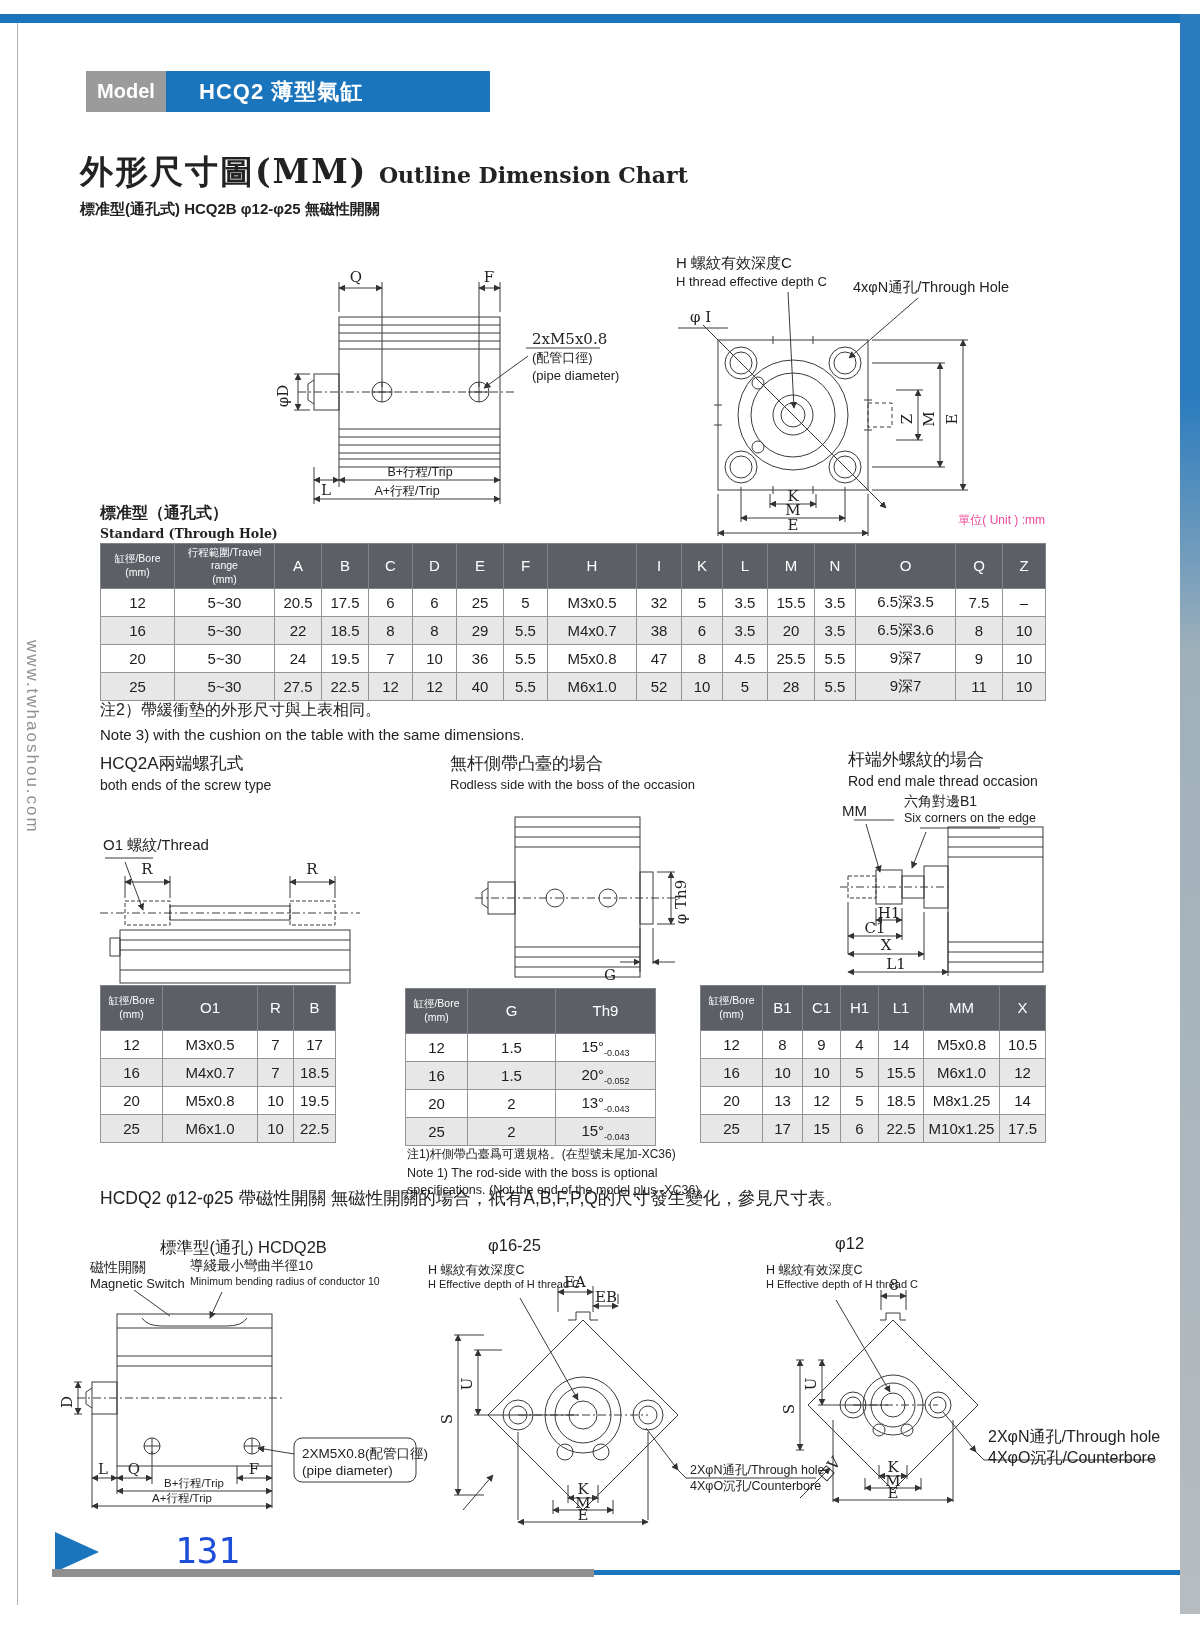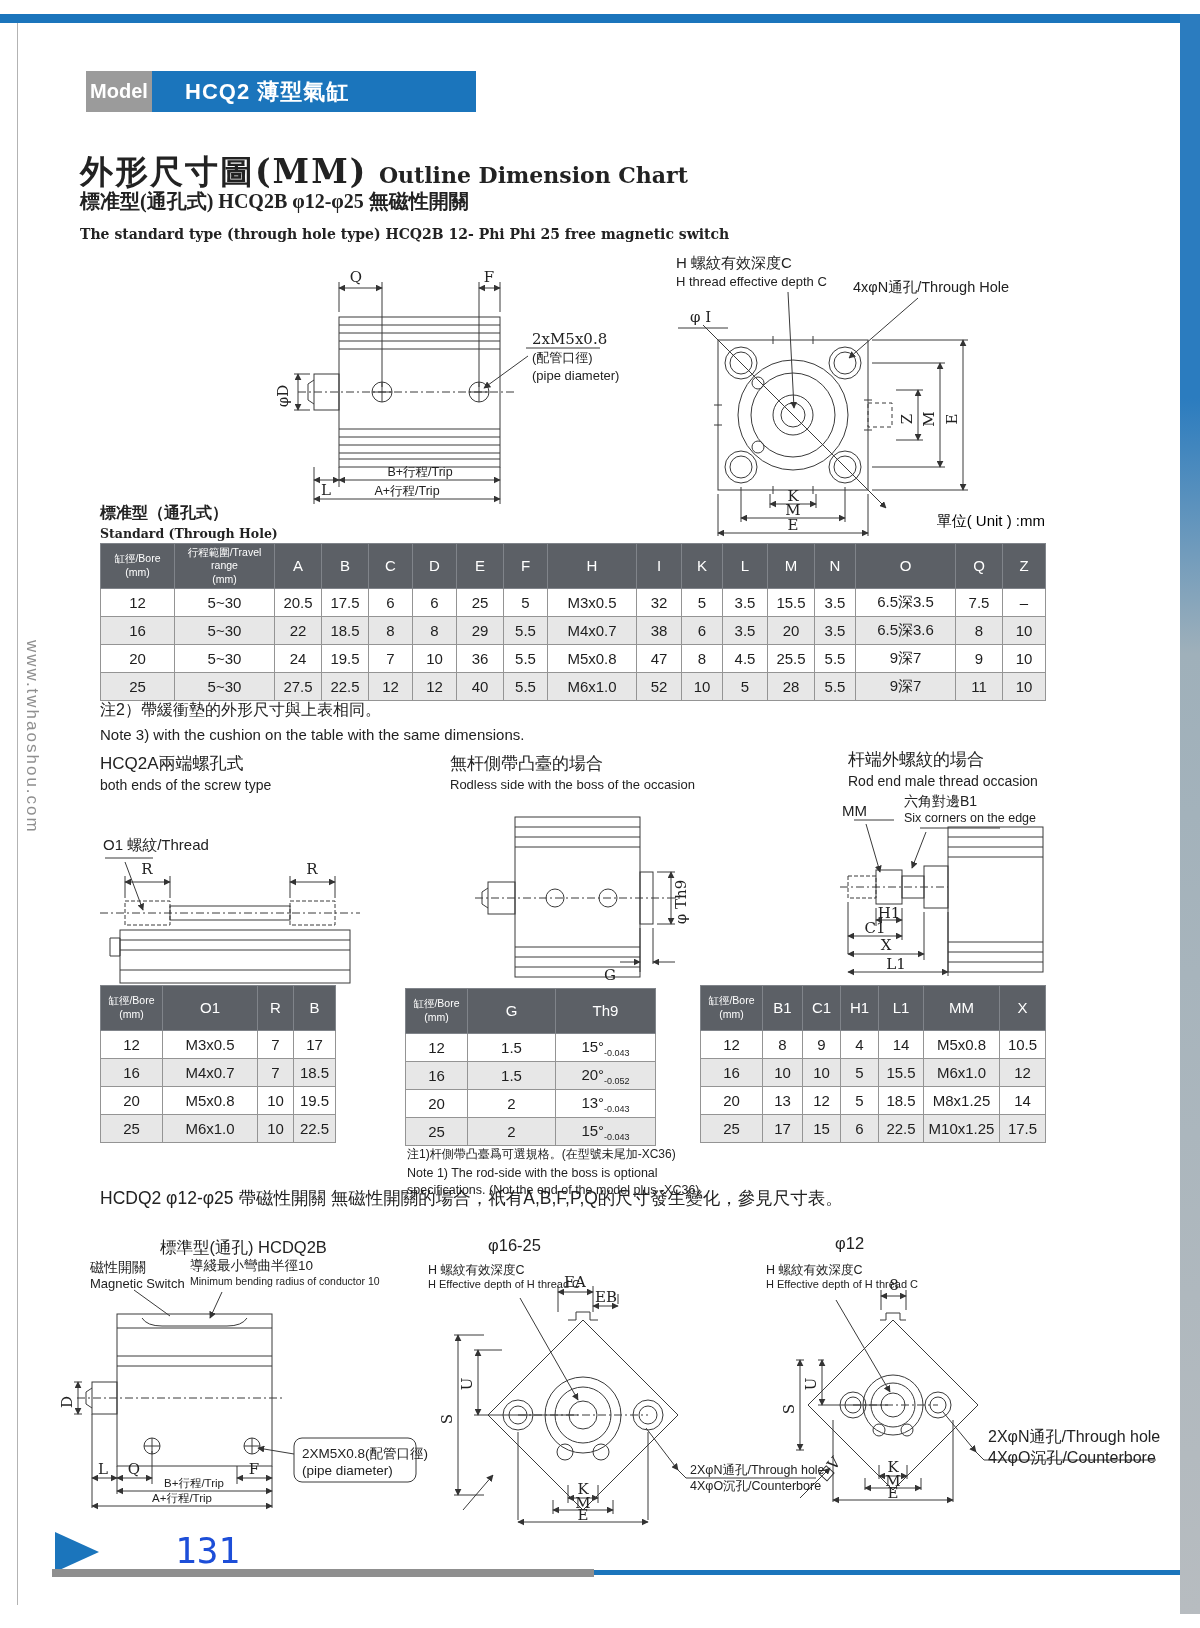--- a/index.html
+++ b/index.html
@@ -8,34 +8,34 @@
   .abs{position:absolute;}
   
   .topstrip{left:0;top:14px;width:1200px;height:9px;background:#1b75bc;}
   .rightbar{left:1180px;top:14px;width:20px;height:1600px;
             background:linear-gradient(180deg,#2b7cbf 0%,#2b7cbf 24%,#9fb0ba 40%,#b7bcc0 100%);}
   .leftline{left:17px;top:23px;width:1px;height:1582px;background:#b3b3b3;}
   .sidebar-url{left:22px;top:640px;writing-mode:vertical-rl;text-orientation:sideways;
                font-size:17px;color:#8f8f8f;letter-spacing:2px;}
   
   .model-bar{left:86px;top:71px;display:flex;height:41px;}
-  .model-gray{width:66px;background:#9b9b9b;color:#fff;font-weight:bold;font-size:20px;
+  .model-gray{width:80px;background:#9b9b9b;color:#fff;font-weight:bold;font-size:20px;
               display:flex;align-items:center;justify-content:center;}
   .model-blue{width:324px;background:#1b75bc;color:#fff;font-weight:bold;font-size:22px;
               display:flex;align-items:center;padding-left:33px;box-sizing:border-box;letter-spacing:1px;}
   
   .title{left:80px;top:150px;font-family:"DejaVu Serif",serif;font-weight:bold;}
   .title .zh{font-size:33px;letter-spacing:2px;}
   .title .en{font-size:22px;margin-left:6px;}
-  .sub-zh{left:80px;top:188px;font-family:Liberation Serif, serif;font-weight:bold;font-size:20px;}
+  .sub-zh{left:80px;top:200px;font-family:Liberation Sans, sans-serif;font-weight:bold;font-size:15px;}
   .sub-en{left:80px;top:226px;font-family:"DejaVu Serif",serif;font-weight:bold;font-size:14px;}
   .std-label{left:100px;top:503px;font-family:"DejaVu Serif",serif;font-weight:bold;}
   .std-label .zh{font-size:16px;display:block;}
   .std-label .en{font-size:12.5px;display:block;margin-top:2px;}
-  .unit{left:915px;top:512px;width:130px;text-align:right;font-size:15px;color:#000000;}
+  .unit{left:915px;top:512px;width:130px;text-align:right;font-size:12px;color:#ec4899;}
   
   table.dim{border-collapse:collapse;table-layout:fixed;background:#a3a3a3;border:1px solid #777;}
   table.dim th{background:#5c6066;color:#fff;font-weight:normal;border:1px solid #80848a;
                height:44px;padding:0;vertical-align:middle;text-align:center;}
   table.dim td{border:1px solid #949494;text-align:center;font-size:15px;color:#1e1e1e;
                height:27px;padding:0 1px;background:#fff;}
   table.dim tbody tr:nth-child(even) td{background:#e7e7e7;}
   .ht,.hb{display:block;line-height:1.3;font-size:15px;}
   th.small .ht,th.small .hb{font-size:10.5px;}
   .t-small td{height:29px;}
@@ -74,21 +74,20 @@
   <div class="abs model-bar">
     <div class="model-gray">Model</div>
     <div class="model-blue">HCQ2  薄型氣缸</div>
   </div>
 
   <div class="abs title">
     <span class="zh">外形尺寸圖(MM)</span>
     <span class="en">Outline Dimension Chart</span>
   </div>
   <div class="abs sub-zh">標准型(通孔式) HCQ2B  φ12-φ25 無磁性開關</div>
-  <div class="abs sub-en">The standard type (through hole type) HCQ2B 12- Phi Phi 25 free magnetic switch</div>
 
   <svg class="abs" style="left:270px;top:252px;" width="330" height="252" viewBox="0 0 330 252">
     <defs>
       <marker id="ar" viewBox="0 0 10 10" refX="9" refY="5" markerWidth="7" markerHeight="7" orient="auto-start-reverse">
         <path d="M0,0L10,5L0,10z" fill="#333"></path>
       </marker>
     </defs>
     <g stroke="#3a3a3a" fill="none" stroke-width="1">
       <rect x="69" y="65" width="161" height="150"></rect>
       <path d="M69,73H230 M69,81H230 M69,89H230 M69,97H230 M69,177H230 M69,185H230 M69,193H230 M69,201H230 M69,207H230"></path>

